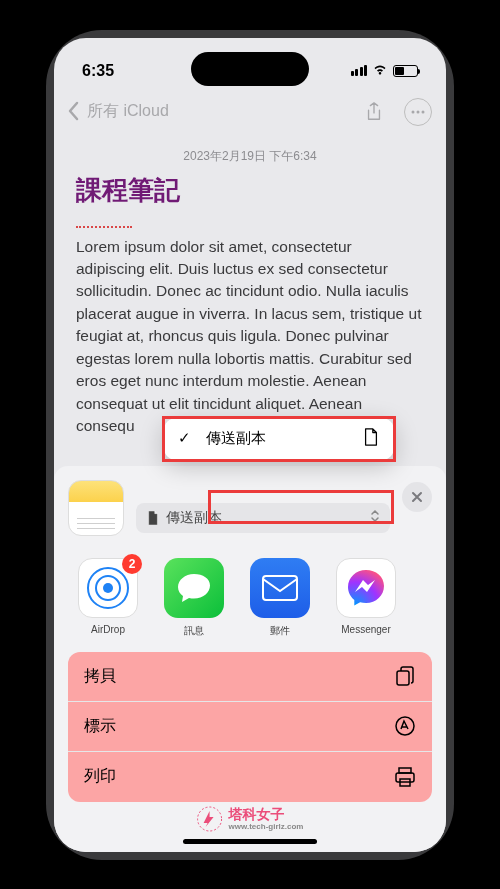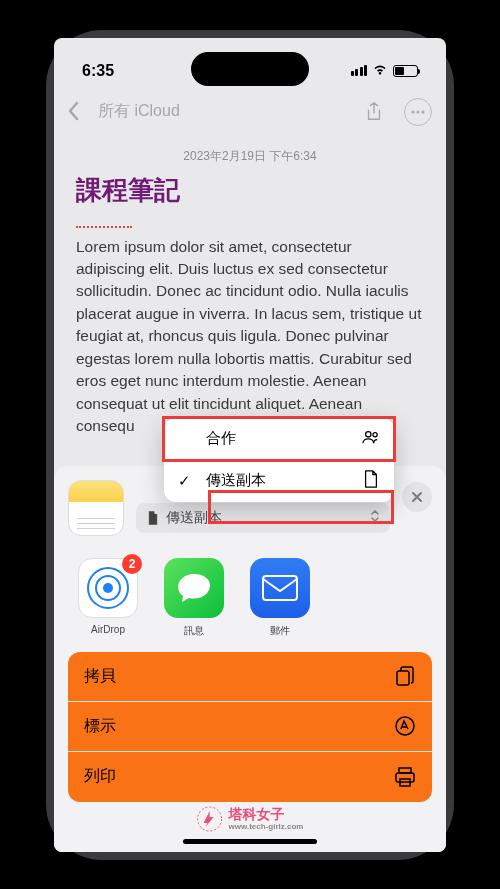--- a/index.html
+++ b/index.html
@@ -1,34 +1,34 @@
 <!DOCTYPE html>
 <html><head>
 <meta charset="utf-8">
 <style>
 *{margin:0;padding:0;box-sizing:border-box;font-family:-apple-system,BlinkMacSystemFont,"Helvetica Neue",sans-serif;-webkit-font-smoothing:antialiased}
 body{background:#000;width:500px;height:889px;display:flex;align-items:center;justify-content:center}
 .phone{width:408px;height:830px;background:#3a3a3c;border-radius:56px;padding:8px;position:relative}
-.screen{width:100%;height:100%;background:#e9e9ec;border-radius:8px;overflow:hidden;position:relative}
+.screen{width:100%;height:100%;background:#e9e9ec;border-radius:32px;overflow:hidden;position:relative}
 .dynamic-island{position:absolute;top:14px;left:50%;transform:translateX(-50%);width:118px;height:34px;background:#000;border-radius:20px;z-index:100}
 .status-bar{height:54px;display:flex;align-items:center;justify-content:space-between;padding:12px 28px 0}
 .status-time{font-weight:600;font-size:16px;color:#000}
 .status-icons{display:flex;align-items:center;gap:5px}
 .signal{display:flex;align-items:flex-end;gap:1.5px}
 .signal span{width:3px;background:#000;border-radius:1px}
 .signal span:nth-child(1){height:5px}
 .signal span:nth-child(2){height:7px}
 .signal span:nth-child(3){height:9px}
 .signal span:nth-child(4){height:11px}
 .wifi svg{width:16px;height:12px}
 .battery{width:25px;height:12px;border:1px solid #000;border-radius:3px;position:relative}
 .battery::after{content:'';position:absolute;right:-3px;top:3px;width:2px;height:5px;background:#000;border-radius:0 2px 2px 0}
 .battery span{position:absolute;left:1px;top:1px;bottom:1px;width:40%;background:#000;border-radius:1px}
 .nav-bar{height:40px;display:flex;align-items:center;justify-content:space-between;padding:0 14px}
-.back{display:flex;gap:18px;color:#a8a8ab}
+.back{display:flex;gap:7px;color:#a8a8ab}
 .back svg{width:12px;height:20px}
 .back span{font-size:16px}
 .nav-right{display:flex;align-items:center;gap:16px}
 .nav-icon{width:28px;height:28px;border-radius:14px;display:flex;align-items:center;justify-content:center;color:#a8a8ab}
 .nav-icon.circle{border:1.5px solid #bdbdbd}
 .nav-icon svg{width:18px;height:20px}
 .timestamp{text-align:center;font-size:12px;color:#8c8c90;margin:16px 0 8px}
 .title{font-size:26px;font-weight:700;padding:0 22px 6px;color:#701a75}
 .spell{padding:0 22px}
 .spell span{display:inline-block;border-bottom:2px dotted #d94747;padding-bottom:1px}
@@ -60,21 +60,21 @@
 .airdrop-ring{width:42px;height:42px;border-radius:50%;border:2px solid #1e82f5;position:relative}
 .airdrop-ring::before{content:'';position:absolute;inset:6px;border-radius:50%;border:2px solid #1e82f5}
 .airdrop-ring::after{content:'';position:absolute;inset:14px;border-radius:50%;background:#1e82f5}
 .badge{position:absolute;top:-5px;right:-5px;width:20px;height:20px;border-radius:10px;background:#ff3b30;color:#fff;font-size:12px;font-weight:600;display:flex;align-items:center;justify-content:center}
 .msg{background:linear-gradient(135deg,#5ae25c,#0bbf3a)}
 .msg svg{width:36px;height:32px}
 .mail{background:linear-gradient(180deg,#2f7df3,#1e5ee8)}
 .mail svg{width:38px;height:28px}
 .messenger{background:#fff;border:.5px solid #ddd}
 .messenger svg{width:42px;height:42px}
-.action-card{background:#f97316;border-radius:12px;margin-bottom:8px}
+.action-card{background:#fca5a5;border-radius:12px;margin-bottom:8px}
 .action{height:50px;display:flex;align-items:center;justify-content:space-between;padding:0 16px;font-size:16px;color:#000;border-bottom:.5px solid #e6e6e8}
 .action:last-child{border-bottom:none}
 .action svg{width:22px;height:22px}
 .watermark{position:absolute;bottom:20px;left:50%;transform:translateX(-50%);display:flex;align-items:center;gap:6px;font-size:14px;font-weight:700;color:#eb4d7a;z-index:90}
 .watermark svg{width:26px;height:26px}
 .wm-sub{font-size:8px;font-weight:700;color:#888;display:block;margin-top:-2px}
 .home-indicator{position:absolute;bottom:8px;left:50%;transform:translateX(-50%);width:134px;height:5px;background:#000;border-radius:3px;z-index:95}
 </style>
 </head>
 <body>
@@ -125,31 +125,20 @@
 </div>
 
 <div class="timestamp">2023年2月19日 下午6:34</div>
 <div class="title">課程筆記</div>
 <div class="spell"><span style="width:56px;height:1px"></span></div>
 <div class="body-text">Lorem ipsum dolor sit amet, consectetur adipiscing elit. Duis luctus ex sed consectetur sollicitudin. Donec ac tincidunt odio. Nulla iaculis placerat augue in viverra. In lacus sem, tristique ut feugiat at, rhoncus quis ligula. Donec pulvinar egestas lorem nulla lobortis mattis. Curabitur sed eros eget nunc interdum molestie. Aenean consequat ut elit tincidunt aliquet. Aenean consequ</div>
 
 <div class="dropdown">
   <div class="dropdown-item">
     <div class="dd-left">
-            <span class="check"></span>
-            <span>合作</span>
-          </div>
-    <div class="dd-right"><svg viewBox="0 0 20 16" fill="none" stroke="#000" stroke-width="1.4">
-              <circle cx="7" cy="5" r="3"></circle>
-              <circle cx="14.5" cy="5.5" r="2.3"></circle>
-              <path d="M1 15c0-3 2.7-5 6-5s6 2 6 5M13 15c0-2.5 1.8-4 4-4"></path>
-            </svg></div>
-  </div>
-  <div class="dropdown-item">
-    <div class="dd-left">
             <span class="check">✓</span>
             <span>傳送副本</span>
           </div>
     <div class="dd-right"><svg viewBox="0 0 16 20" fill="none" stroke="#000" stroke-width="1.4" stroke-linejoin="round">
               <path d="M2 1h8l4 4v14H2zM10 1v4h4"></path>
             </svg></div>
   </div>
 </div>
 
 <div class="highlight-box highlight-1"></div>
@@ -195,20 +184,36 @@
       <div class="app-label">訊息</div>
     </div>
     <div class="app">
       <div class="app-icon mail">
               <svg viewBox="0 0 38 28" fill="none" stroke="#fff" stroke-width="2">
                 <rect x="2" y="2" width="34" height="24" rx="3"></rect>
                 <path d="M2 5l17 12L36 5"></path>
               </svg>
             </div>
       <div class="app-label">郵件</div>
+    </div>
+    <div class="app">
+      <div class="app-icon messenger">
+              <svg viewBox="0 0 42 42">
+                <defs>
+                  <radialGradient id="mg" cx="20%" cy="100%" r="110%">
+                    <stop offset="0" stop-color="#0099ff"></stop>
+                    <stop offset=".6" stop-color="#a033ff"></stop>
+                    <stop offset="1" stop-color="#ff5280"></stop>
+                  </radialGradient>
+                </defs>
+                <path fill="url(#mg)" d="M21 3C11 3 3 10.4 3 20c0 5.3 2.4 9.8 6.3 12.9v5.6l5.8-3.2c1.9.5 3.8.8 5.9.8 10 0 18-7.4 18-17S31 3 21 3z"></path>
+                <path fill="#fff" d="M10 25l8-12 5 5 7-5-8 12-5-5z"></path>
+              </svg>
+            </div>
+      <div class="app-label">Messenger</div>
     </div>
   </div>
 
   <div class="action-card">
     <div class="action">
       <span>拷貝</span>
       <svg viewBox="0 0 22 22" fill="none" stroke="#000" stroke-width="1.5">
               <rect x="3" y="6" width="12" height="14" rx="2"></rect>
               <path d="M7 6V4a2 2 0 012-2h8a2 2 0 012 2v12a2 2 0 01-2 2"></path>
             </svg>

